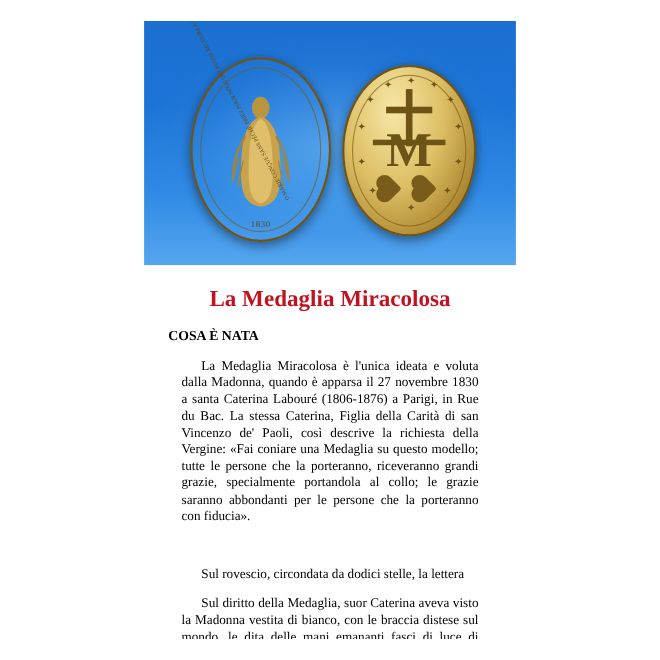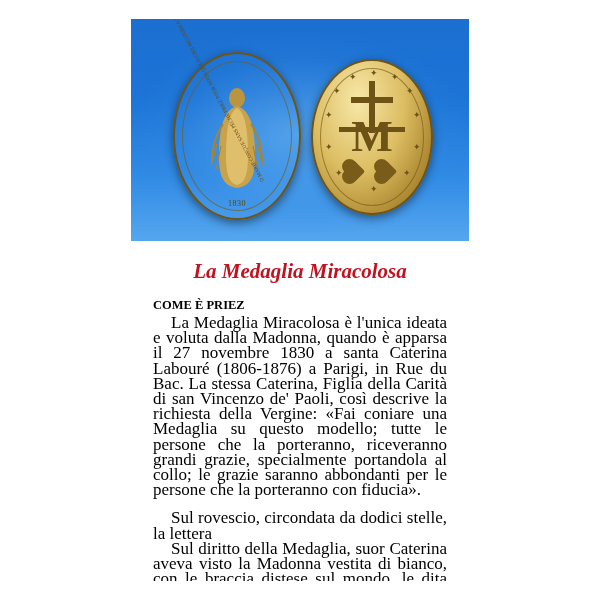--- a/index.html
+++ b/index.html
@@ -187,40 +187,39 @@
     background: #ffffff;
     padding: 0;
   }
   #title {
     margin: 18px 0 14px 0;
     text-align: center;
     color: #c1121f;
     font-family: "Liberation Serif", serif;
     font-size: 21px;
     font-weight: bold;
-    font-style: italic;
   }
   .section {
     padding: 0 22px;
   }
   .section-heading {
     font-family: "Liberation Serif", serif;
     font-size: 12.5px;
     font-weight: bold;
     color: #000000;
     margin: 0 0 2px 0;
   }
   .body-text {
     font-family: "Liberation Serif", serif;
-    font-size: 17px;
+    font-size: 12px;
     line-height: 15.2px;
     color: #000000;
     text-align: justify;
     text-indent: 18px;
-    margin: 0;
+    margin: 12px;
     hyphens: manual;
   }
   .body-text + .body-text {
     margin-top: 0;
   }
   .spacer {
     height: 13px;
   }
 </style>
 </head>
@@ -277,21 +276,21 @@
       <div class="star" style="left: 22px; top: 108px;">✦</div>
       <div class="star" style="left: 90px; top: 108px;">✦</div>
       <div class="star" style="left: 57px; top: 124px;">✦</div>
     </div>
   </div>
 
   <div id="text-panel">
     <div id="title">La Medaglia Miracolosa</div>
 
     <div class="section">
-      <div class="section-heading">COME È PRIEZ</div>
+      <div class="section-heading">COSA È NATA</div>
       <p class="body-text">La Medaglia Miracolosa è l'unica ideata e voluta dalla Madonna, quando è apparsa il 27 novembre 1830 a santa Caterina Labouré (1806-1876) a Parigi, in Rue du Bac. La stessa Caterina, Figlia della Carità di san Vincenzo de' Paoli, così descrive la richiesta della Vergine: «Fai coniare una Medaglia su questo modello; tutte le persone che la porteranno, riceveranno grandi grazie, specialmente portandola al collo; le grazie saranno abbondanti per le persone che la porteranno con fiducia».</p>
     </div>
 
     <div class="spacer"></div>
 
     <div class="section">
       <p class="body-text">Sul rovescio, circondata da dodici stelle, la lettera</p>
       <p class="body-text">Sul diritto della Medaglia, suor Caterina aveva visto la Madonna vestita di bianco, con le braccia distese sul mondo, le dita delle mani emananti fasci di luce di vario splendore e le parole: «O Maria concepita senza peccato, prega per noi che a te ricorriamo».</p>
     </div>
   </div>

